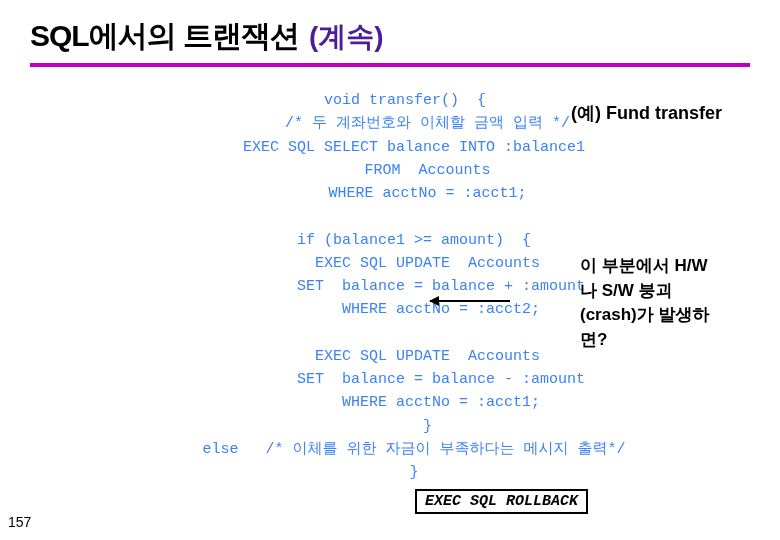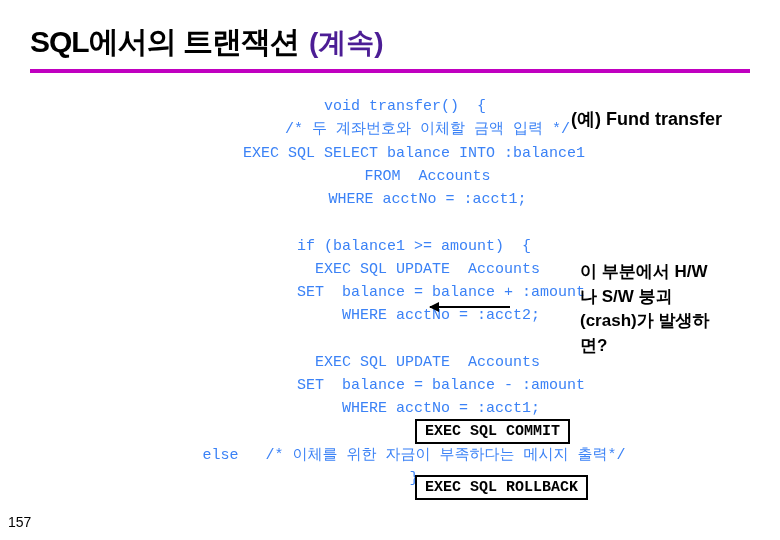--- a/index.html
+++ b/index.html
@@ -7,21 +7,21 @@
     width: 780px;
     height: 540px;
     background: #ffffff;
     font-family: Arial, "Malgun Gothic", "Apple SD Gothic Neo", sans-serif;
     position: relative;
     overflow: hidden;
   }
   .slide {
     width: 100%;
     height: 100%;
-    padding: 22px 30px 20px 30px;
+    padding: 16px 30px 20px 30px;
     position: relative;
   }
   .title-row {
     display: flex;
     align-items: baseline;
     gap: 10px;
     margin-bottom: 6px;
   }
   .title-main {
     font-size: 30px;
@@ -92,21 +92,21 @@
     position: absolute;
     border: 2px solid #000;
     font-family: "Courier New", Courier, monospace;
     font-weight: 700;
     font-size: 15px;
     padding: 2px 8px;
     background: #fff;
     white-space: nowrap;
   }
   .box-commit { top: 324px; left: 385px; }
-  .box-rollback { top: 380px; left: 385px; }
+  .box-rollback { top: 400px; left: 385px; font-style: italic; }
   .page-num {
     position: absolute;
     left: 8px;
     bottom: 10px;
     font-size: 14px;
     color: #000;
   }
 </style>
 </head>
 <body>
@@ -138,20 +138,19 @@
         SET  balance = balance - :amount
         WHERE acctNo = :acct1;
      }
   else   /* 이체를 위한 자금이 부족하다는 메시지 출력*/
   }</div>
 
     <div class="arrow"></div>
 
     <div class="annotation">이 부분에서 H/W나 S/W 붕괴(crash)가 발생하면?</div>
 
-    <div class="box box-commit">EXEC SQL COMMIT</div>
     <div class="box box-rollback">EXEC SQL ROLLBACK</div>
 
   </div>
 
   <div class="page-num">157</div>
 
 </div>
 
 </body></html>

